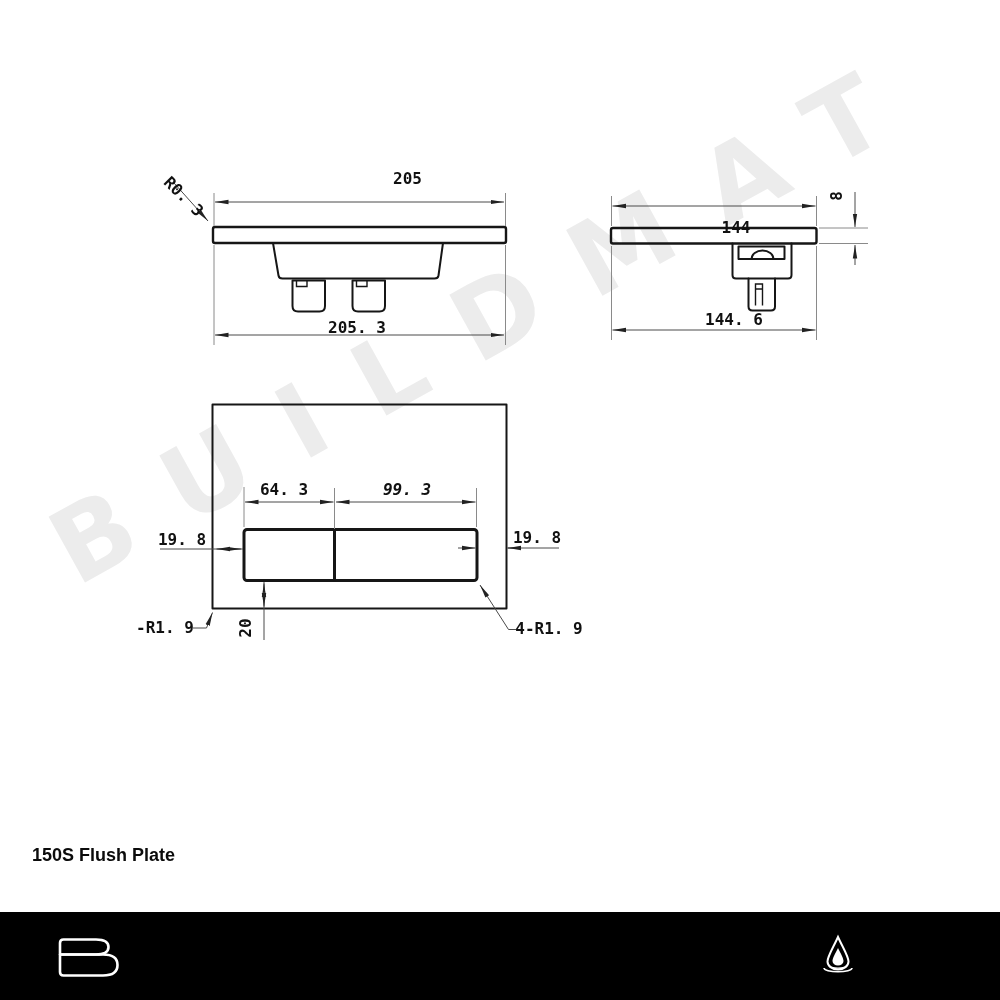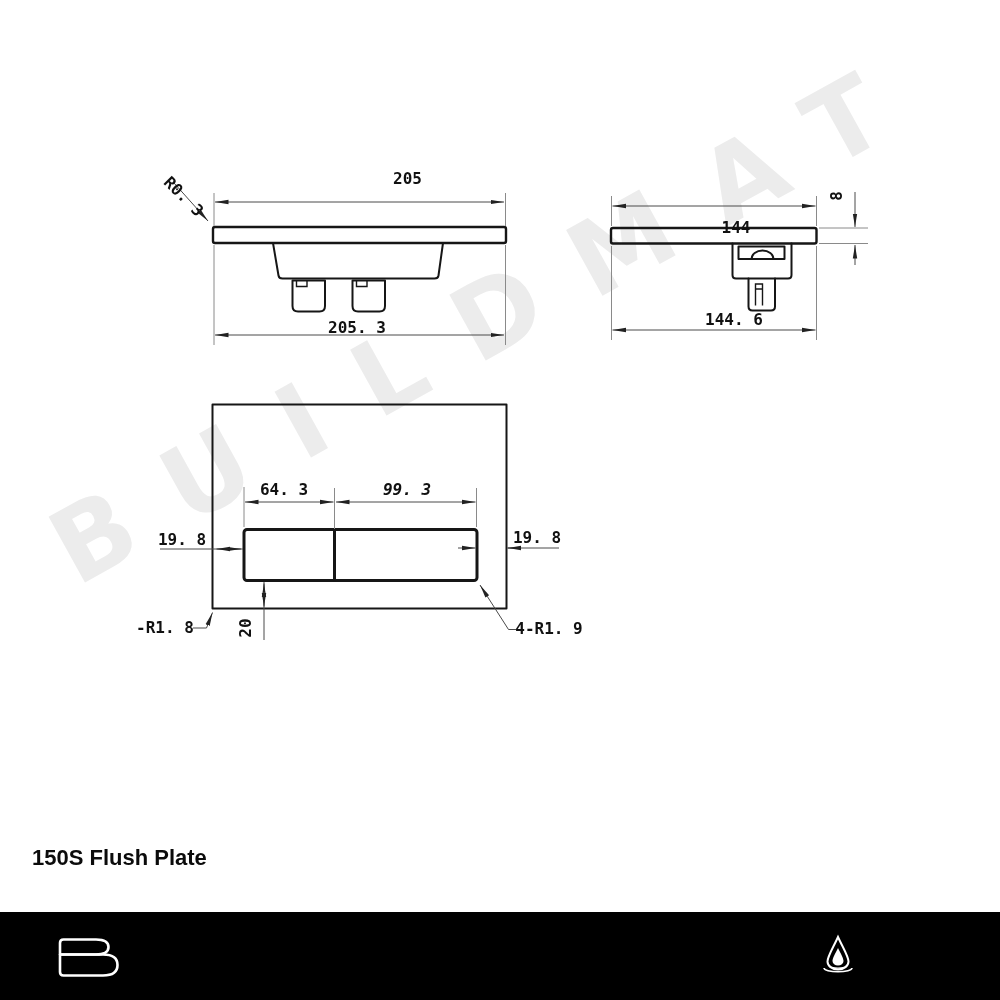--- a/index.html
+++ b/index.html
@@ -16,21 +16,21 @@
   .o3{stroke-width:3;}
   .thin{stroke:#161616;stroke-width:1.4;fill:none;}
   .dl{stroke:#4a4a4a;stroke-width:1;fill:none;}
   .ex{stroke:#8a8a8a;stroke-width:1;fill:none;}
   
   .dt{position:absolute;font-family:"DejaVu Sans Mono",monospace;font-weight:700;font-size:16px;
       color:#111;transform:translate(-50%,-50%);white-space:pre;line-height:1;}
   .dt.rot45{transform:rotate(45deg);transform-origin:0 0;}
   .dt.rotm90{transform:translate(-50%,-50%) rotate(-90deg);}
   
-  .title{position:absolute;left:32px;top:845px;font-size:22px;font-weight:700;color:#0b0b0b;}
+  .title{position:absolute;left:32px;top:845px;font-size:18px;font-weight:700;color:#0b0b0b;}
   
   .footer{position:absolute;left:0;top:912px;width:1000px;height:88px;background:#000000;}
   .logo-svg{position:absolute;left:0;top:0;overflow:visible;}
 </style>
 </head>
 <body>
 
 <div class="canvas">
 
   <div class="watermark">BUILDMAT</div>
@@ -103,21 +103,21 @@
 
   <span class="dt" style="left:736px;top:200px;margin-top:28px;">144</span>
   <span class="dt" style="left:734px;top:320px;">144. 6</span>
   <span class="dt rotm90" style="left:837px;top:196px;">8</span>
 
   <span class="dt" style="left:284px;top:490px;">64. 3</span>
   <span class="dt" style="left:407px;top:490px;font-style:italic;">99. 3</span>
   <span class="dt" style="left:182px;top:540px;">19. 8</span>
   <span class="dt" style="left:537px;top:538px;">19. 8</span>
   <span class="dt rotm90" style="left:246px;top:628px;">20</span>
-  <span class="dt" style="left:165px;top:628px;">-R1. 8</span>
+  <span class="dt" style="left:165px;top:628px;">-R1. 9</span>
   <span class="dt" style="left:549px;top:629px;">4-R1. 9</span>
 
   <div class="title">150S Flush Plate</div>
 
   <div class="footer">
     <svg class="logo-svg" width="1000" height="88" viewBox="0 912 1000 88">
 
       <g fill="none" stroke="#ffffff" stroke-width="2.6" stroke-linejoin="round">
         <path d="M60,954.5 L60,943 Q60,939.5 63.5,939.5 L96,939.5 Q108.5,939.5 108.5,947 Q108.5,954.5 96,954.5 Z"></path>
         <path d="M60,954.5 L60,972 Q60,975.5 63.5,975.5 L103,975.5 Q117.5,975.5 117.5,965 Q117.5,954.5 103,954.5 Z"></path>

